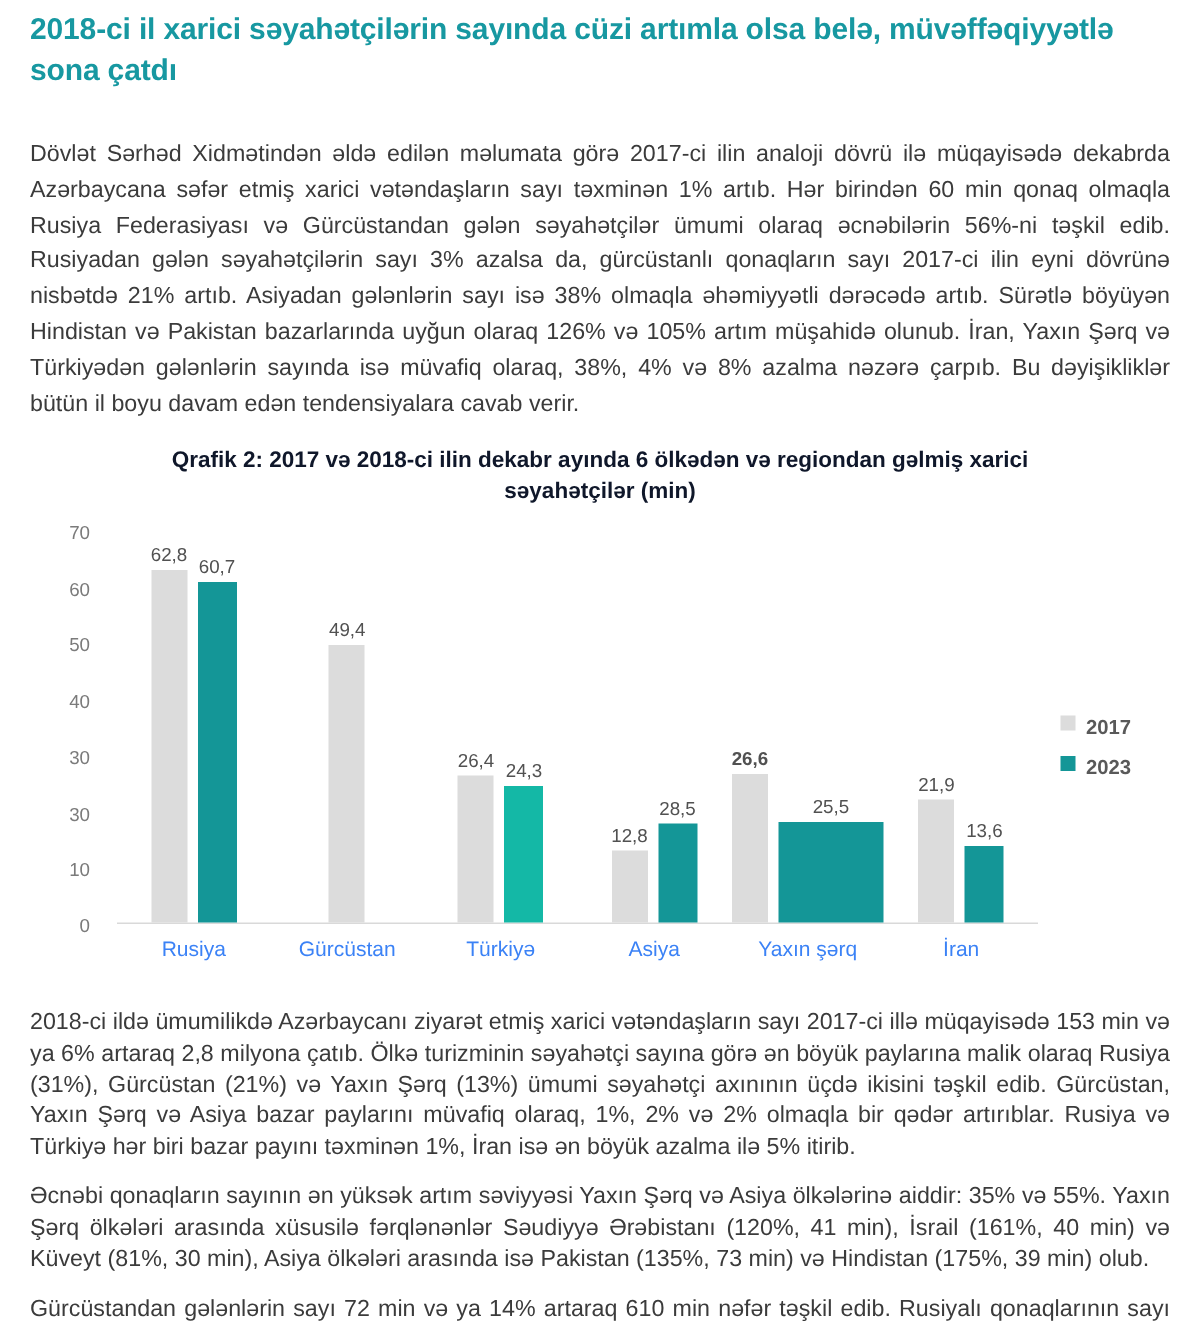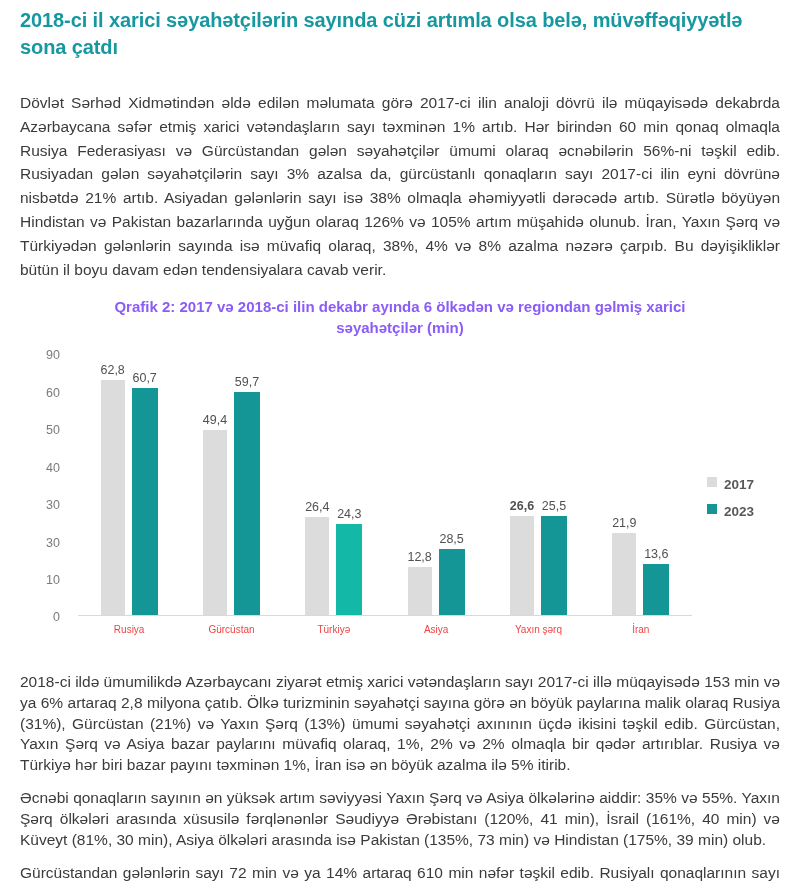--- a/index.html
+++ b/index.html
@@ -21,21 +21,21 @@
     font-size: 15.5px; line-height: 20.6px;
     text-align: justify;
   }
   p.body-par.first { line-height: 23.8px; margin-bottom: 0; }
 
   .chart-title {
     margin: 16px auto 16px auto;
     max-width: 640px;
     text-align: center;
     font-size: 15px; line-height: 20.5px; font-weight: bold;
-    color: #8b5cf6;
+    color: #0f172a;
   }
 
   
   .chart-wrap { position: relative; height: 292px; margin: 0 0 26px 0; }
   .y-axis { position: absolute; left: 0; top: 0; bottom: 0; width: 46px; }
   .ytick {
     position: absolute; right: 6px; width: 40px; text-align: right;
     font-size: 12.5px; color: #7b7b7b;
   }
   .plot {
@@ -48,21 +48,21 @@
     display: flex; align-items: flex-end; justify-content: center; gap: 7px;
   }
   .bar { position: relative; }
   .vlabel {
     position: absolute; bottom: 100%; margin-bottom: 3px;
     left: 50%; transform: translateX(-50%);
     font-size: 12.5px; color: #515151; white-space: nowrap;
   }
   .cat {
     position: absolute; top: calc(100% + 9px); left: 50%; transform: translateX(-50%);
-    font-size: 10px; color: #ef4444; white-space: nowrap;
+    font-size: 14px; color: #3b82f6; white-space: nowrap;
   }
   .legend {
     position: absolute; right: 26px; top: 123px;
     display: flex; flex-direction: column; gap: 12px;
   }
   .legend-item { display: flex; gap: 7px; }
   .legend-item .sq { width: 10px; height: 10px; display: inline-block; }
   .legend-item .lbl { font-size: 13.5px; font-weight: bold; color: #595959; }
 </style>
 </head>
@@ -78,38 +78,35 @@
 
   <div class="chart-wrap">
     <div class="y-axis">
         <span class="ytick" style="bottom: 22px;">0</span>
         <span class="ytick" style="bottom: 59.4286px;">10</span>
         <span class="ytick" style="bottom: 96.8571px;">30</span>
         <span class="ytick" style="bottom: 134.286px;">30</span>
         <span class="ytick" style="bottom: 171.714px;">40</span>
         <span class="ytick" style="bottom: 209.143px;">50</span>
         <span class="ytick" style="bottom: 246.571px;">60</span>
-        <span class="ytick" style="bottom: 284px;">90</span>
+        <span class="ytick" style="bottom: 284px;">70</span>
       </div>
     <div class="plot">
         <div class="group">
           <div class="bar" style="height: 235.051px; background: rgb(220, 220, 220); width: 24px;">
             <span class="vlabel">62,8</span>
           </div>
           <div class="bar" style="height: 227.191px; background: rgb(20, 150, 151); width: 26px;">
             <span class="vlabel">60,7</span>
           </div>
           <span class="cat">Rusiya</span>
         </div>
         <div class="group">
           <div class="bar" style="height: 184.897px; background: rgb(220, 220, 220); width: 24px;">
             <span class="vlabel">49,4</span>
-          </div>
-          <div class="bar" style="height: 223.449px; background: rgb(20, 150, 151); width: 26px;">
-            <span class="vlabel">59,7</span>
           </div>
           <span class="cat">Gürcüstan</span>
         </div>
         <div class="group">
           <div class="bar" style="height: 98.8114px; background: rgb(220, 220, 220); width: 24px;">
             <span class="vlabel">26,4</span>
           </div>
           <div class="bar" style="height: 90.9514px; background: #14b8a6; width: 26px;">
             <span class="vlabel">24,3</span>
           </div>
@@ -121,21 +118,21 @@
           </div>
           <div class="bar" style="height: 66.2486px; background: rgb(20, 150, 151); width: 26px;">
             <span class="vlabel">28,5</span>
           </div>
           <span class="cat">Asiya</span>
         </div>
         <div class="group">
           <div class="bar" style="height: 99.56px; background: rgb(220, 220, 220); width: 24px; font-weight: bold;">
             <span class="vlabel">26,6</span>
           </div>
-          <div class="bar" style="height: 99px; background: rgb(20, 150, 151); width: 26px;">
+          <div class="bar" style="height: 67px; background: rgb(20, 150, 151); width: 26px; padding-left: 44px;">
             <span class="vlabel">25,5</span>
           </div>
           <span class="cat">Yaxın şərq</span>
         </div>
         <div class="group">
           <div class="bar" style="height: 81.9686px; background: rgb(220, 220, 220); width: 24px;">
             <span class="vlabel">21,9</span>
           </div>
           <div class="bar" style="height: 50.9029px; background: rgb(20, 150, 151); width: 26px;">
             <span class="vlabel">13,6</span>

